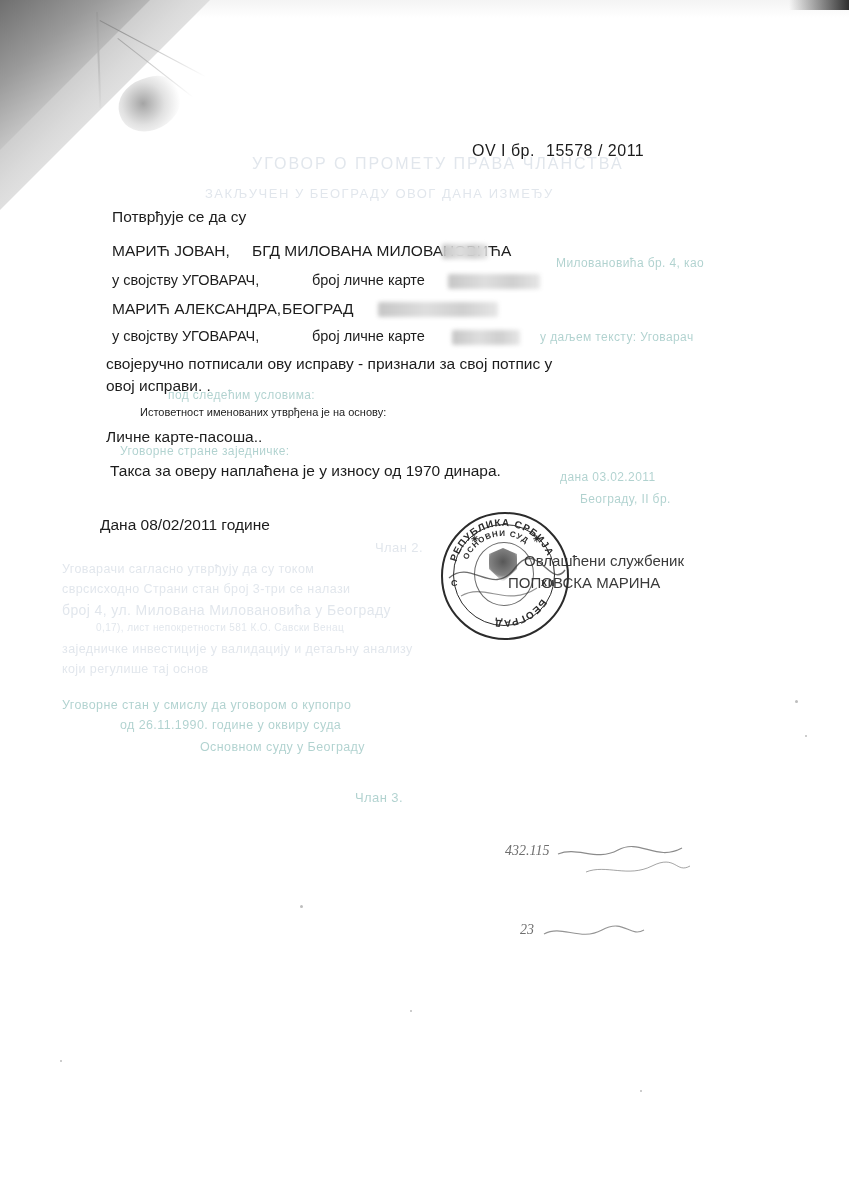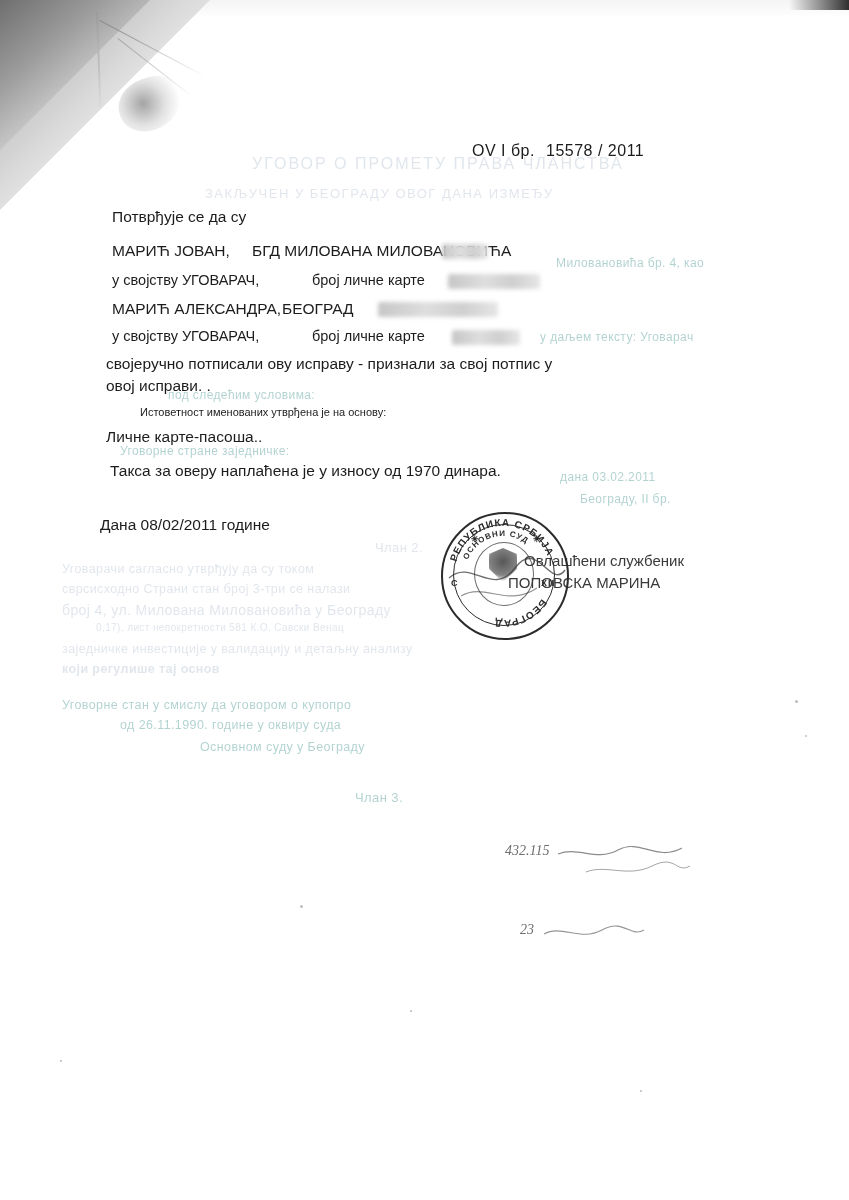--- a/index.html
+++ b/index.html
@@ -192,21 +192,21 @@
   <div class="ghost faint" style="left:168px;top:388px;font-size:12px;">под следећим условима:</div>
   <div class="ghost faint" style="left:120px;top:444px;font-size:12px;">Уговорне стране заједничке:</div>
   <div class="ghost faint" style="left:560px;top:470px;font-size:12px;">дана 03.02.2011</div>
   <div class="ghost faint" style="left:580px;top:492px;font-size:12px;">Београду, II бр.</div>
   <div class="ghost bold" style="left:360px;top:540px;font-size:13px;margin-left:15px;">Члан 2.</div>
   <div class="ghost" style="left:62px;top:562px;font-size:12.5px;">Уговарачи  сагласно  утврђују  да  су  током</div>
   <div class="ghost" style="left:62px;top:582px;font-size:12.5px;">сврсисходно  Страни стан број 3-три се налази</div>
   <div class="ghost" style="left:62px;top:602px;font-size:14px;">број 4, ул. Милована Миловановића у Београду</div>
   <div class="ghost" style="left:62px;top:622px;font-size:10px;margin-left:34px;">0,17), лист непокретности  581  К.О. Савски  Венац</div>
   <div class="ghost" style="left:62px;top:642px;font-size:12.5px;">заједничке инвестиције   у  валидацију  и  детаљну  анализу</div>
-  <div class="ghost" style="left:62px;top:662px;font-size:12.5px;font-weight:bold;">који регулише тај основ</div>
+  <div class="ghost" style="left:62px;top:662px;font-size:12.5px;">који регулише тај основ</div>
   <div class="ghost faint" style="left:62px;top:698px;font-size:12.5px;">Уговорне  стан у смислу да уговором о купопро</div>
   <div class="ghost faint" style="left:120px;top:718px;font-size:12.5px;">од 26.11.1990. године у оквиру суда</div>
   <div class="ghost faint" style="left:200px;top:740px;font-size:12.5px;">Основном суду у Београду</div>
   <div class="ghost faint bold" style="left:355px;top:790px;font-size:13px;">Члан 3.</div>
   <div class="ghost faint" style="left:240px;top:818px;font-size:12px;">&nbsp;</div>
 
   <div class="t" style="left:472px;top:142px;font-size:16px;letter-spacing:0.5px;">OV I бр.</div>
   <div class="t" style="left:546px;top:142px;font-size:16px;letter-spacing:0.5px;">15578 / 2011</div>
 
   <div class="t" style="left:112px;top:208px;font-size:15.5px;">Потврђује се да  су</div>

